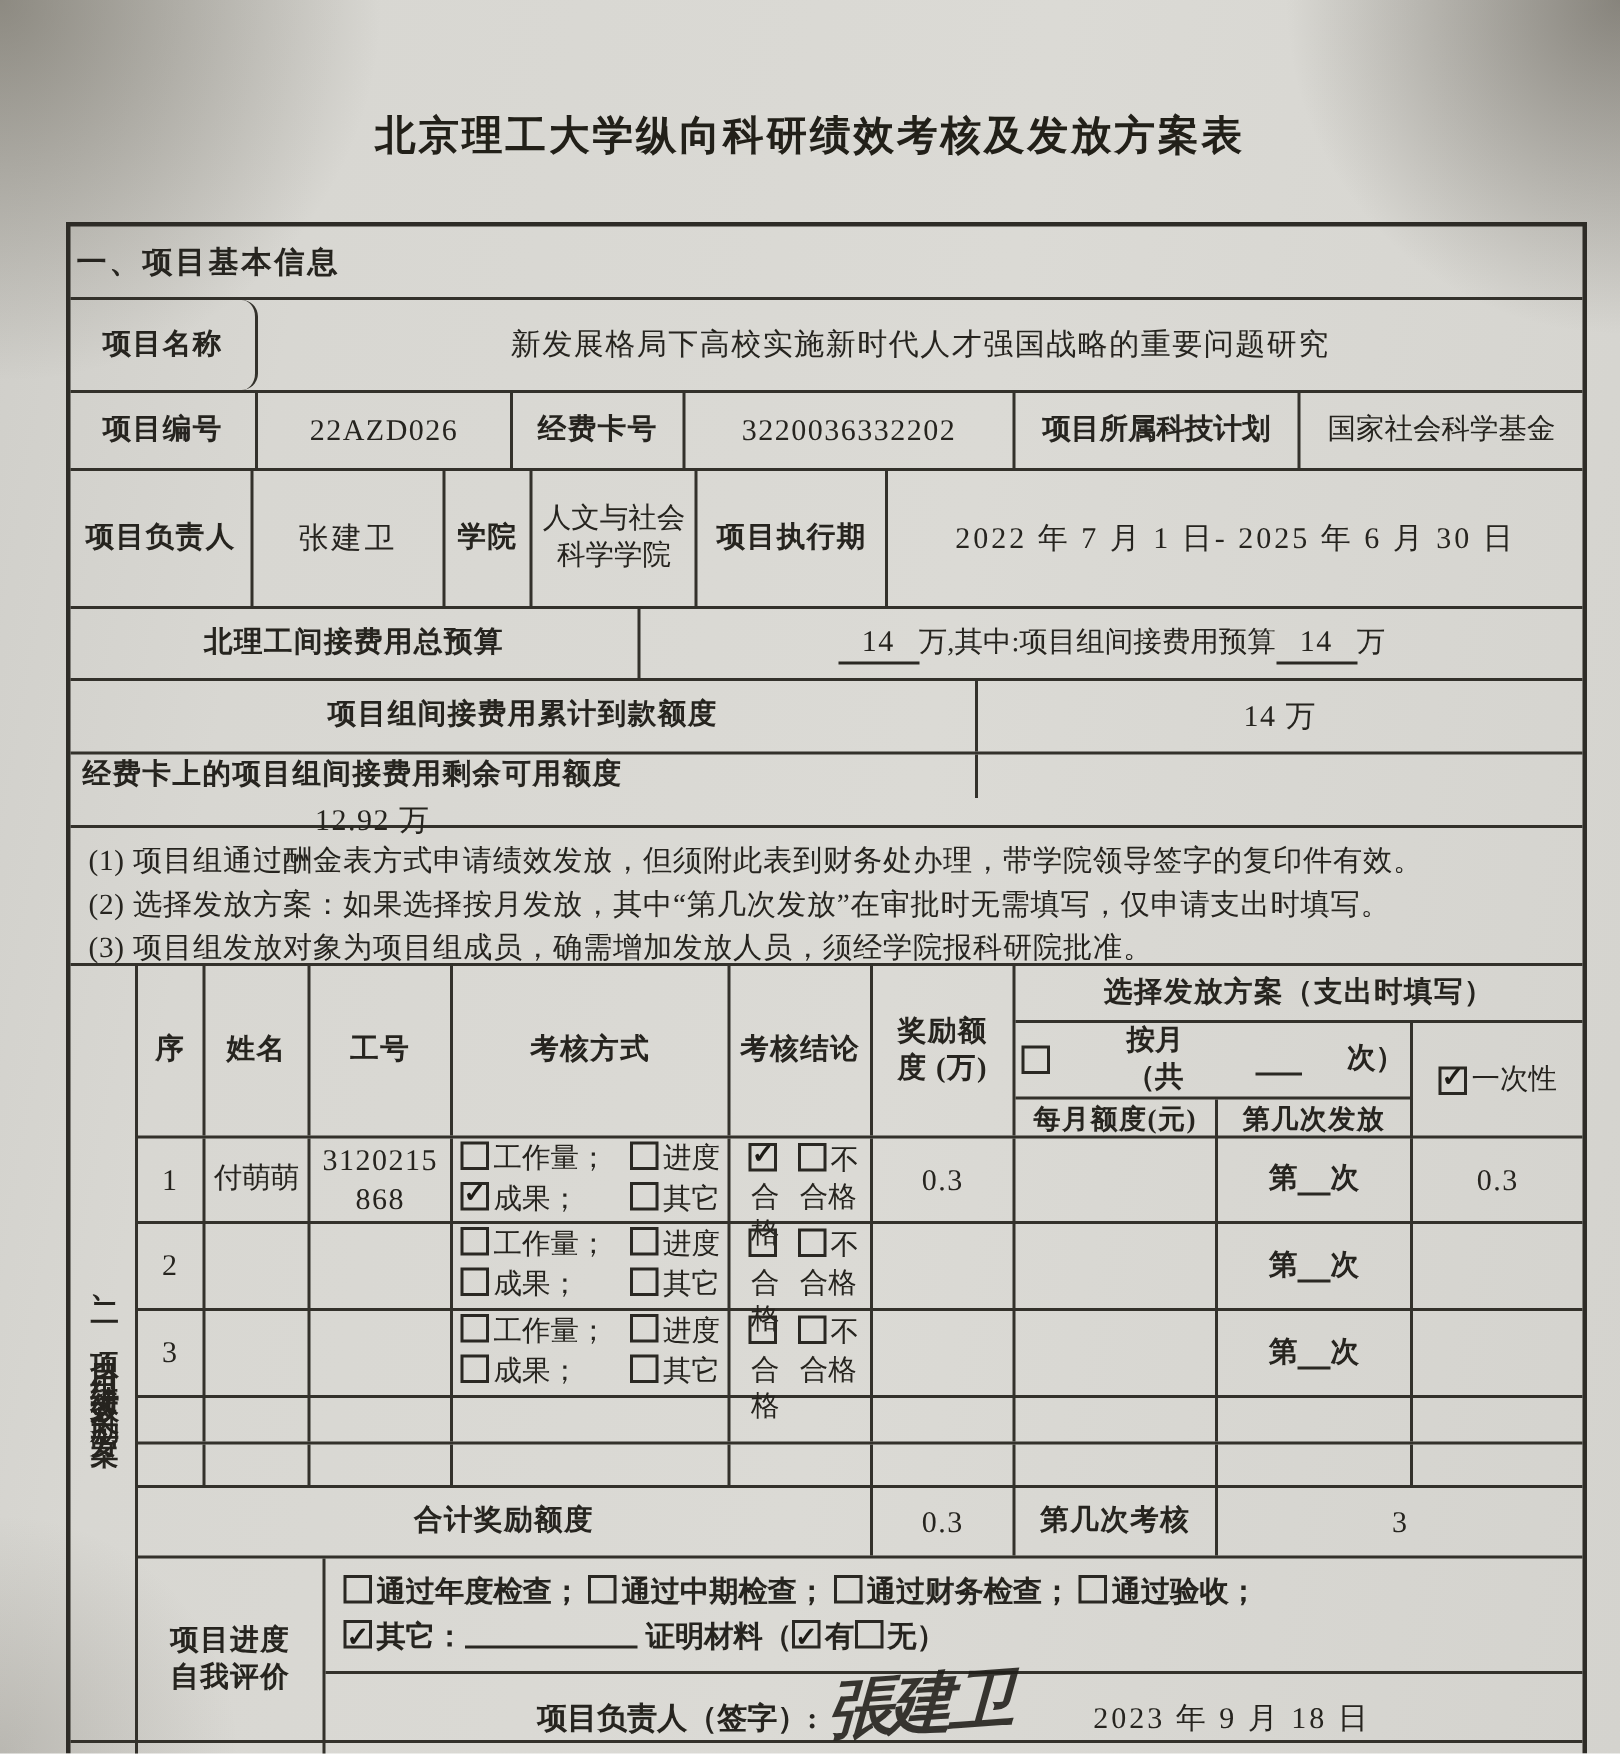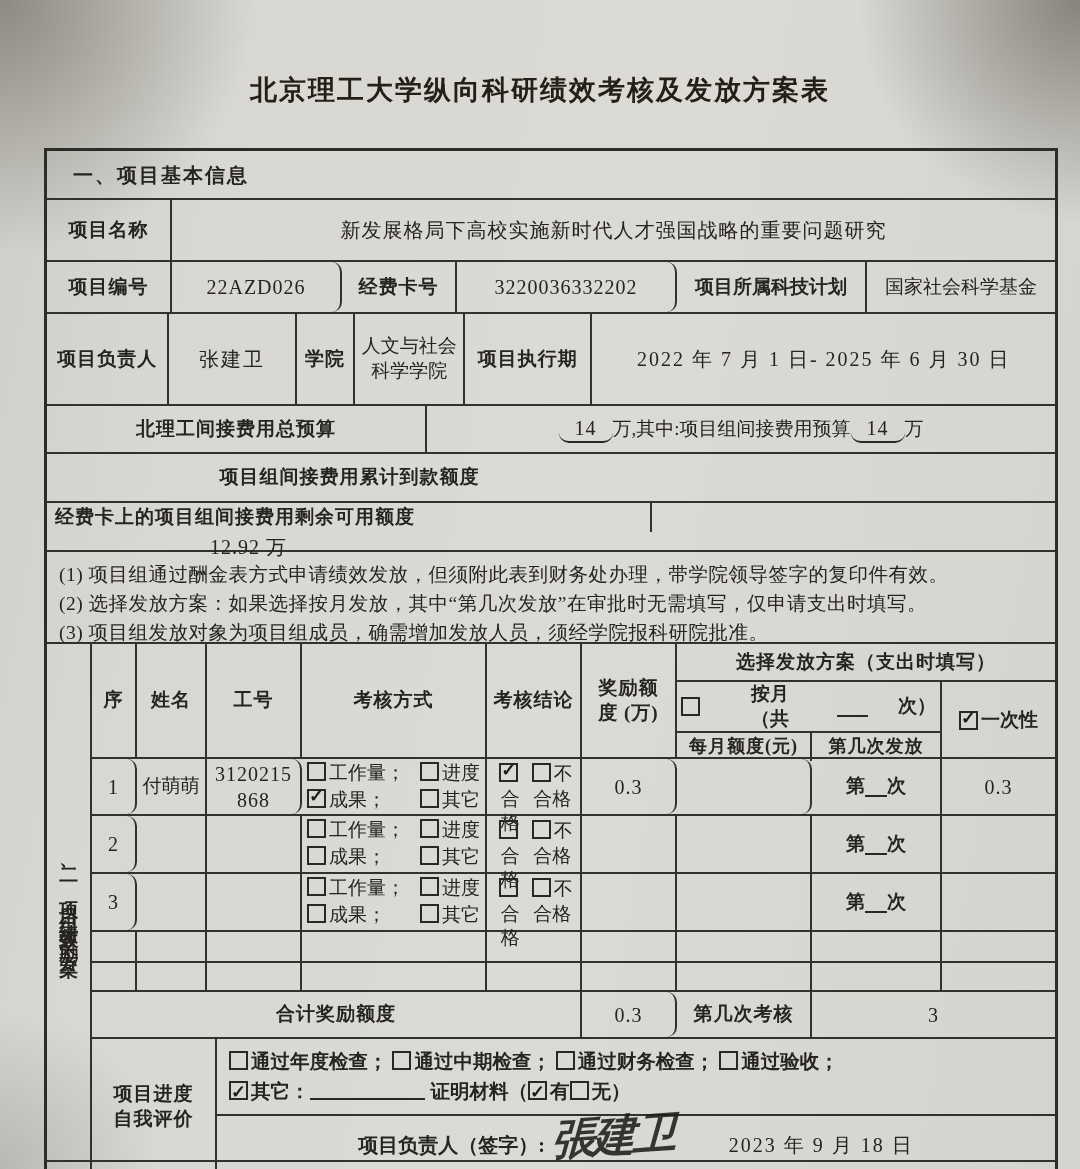--- a/index.html
+++ b/index.html
@@ -25,22 +25,22 @@
   }
   .row{display:flex;border-bottom:2px solid #33312b;flex-shrink:0;}
   .cell{
     box-sizing:border-box;border-right:2px solid #33312b;
     display:flex;align-items:center;justify-content:center;
     text-align:center;font-size:19px;line-height:1.3;padding:2px 4px;
   }
   .cell:last-child{border-right:none;}
   .lbl{font-weight:600;letter-spacing:1px;}
   .left{justify-content:flex-start;text-align:left;}
-  .num{font-size:20px;letter-spacing:1px;border-radius:10px;}
-  .sec-head{font-size:20px;font-weight:600;padding-left:26px;letter-spacing:2px;text-align:right;}
+  .num{font-size:20px;letter-spacing:1px;}
+  .sec-head{font-size:20px;font-weight:600;padding-left:4px;letter-spacing:2px;text-align:right;}
   .u{border-bottom:2px solid #2a2823;padding:0 16px;font-size:20px;}
   .blank{display:inline-block;border-bottom:2px solid #2a2823;height:1em;vertical-align:-2px;}
   .cb{
     position:relative;display:inline-block;width:15px;height:15px;
     border:2px solid #2a2823;margin-right:3px;vertical-align:-2px;flex-shrink:0;
   }
   .cb.checked::after{
     content:"✓";position:absolute;left:0;top:-6px;font-size:18px;font-weight:bold;color:#1d1b16;
   }
   .notes{display:block;padding:8px 12px;font-size:19.5px;line-height:29px;letter-spacing:.5px;}
@@ -65,21 +65,21 @@
 
   <div class="title">北京理工大学纵向科研绩效考核及发放方案表</div>
 
   <div class="sheet">
 
     <div class="row" style="height:47px;">
       <div class="cell left sec-head" style="width:1008px;">一、项目基本信息</div>
     </div>
 
     <div class="row" style="height:60px;">
-      <div class="cell lbl" style="width:125px;">项目名称</div>
+      <div class="cell lbl" style="width:125px;border-radius:11px;">项目名称</div>
       <div class="cell" style="width:883px;font-size:20px;letter-spacing:1px;">新发展格局下高校实施新时代人才强国战略的重要问题研究</div>
     </div>
 
     <div class="row" style="height:50px;">
       <div class="cell lbl" style="width:125px;">项目编号</div>
       <div class="cell num" style="width:170px;">22AZD026</div>
       <div class="cell lbl" style="width:115px;">经费卡号</div>
       <div class="cell num" style="width:220px;">3220036332202</div>
       <div class="cell lbl" style="width:190px;letter-spacing:0;">项目所属科技计划</div>
       <div class="cell" style="width:188px;letter-spacing:0;">国家社会科学基金</div>
@@ -99,20 +99,21 @@
       <div class="cell" style="width:703px;">
         <span class="u num">14</span>
           <span>万,其中:项目组间接费用预算</span>
           <span class="u num">14</span>
           <span>万</span>
       </div>
     </div>
 
     <div class="row" style="height:47px;">
       <div class="cell lbl" style="width:605px;">项目组间接费用累计到款额度</div>
+      <div class="cell num" style="width:403px;">14 万</div>
     </div>
 
     <div class="row" style="height:47px;flex-direction:column;">
       <div class="cell lbl left" style="width:605px;justify-content:flex-start;padding-left:8px;">经费卡上的项目组间接费用剩余可用额度</div>
       <div class="cell num" style="width:403px;">12.92 万</div>
     </div>
 
     <div class="row" style="height:90px;">
       <div class="cell left notes" style="width:1008px;align-items:flex-start;">
         <div>(1) 项目组通过酬金表方式申请绩效发放，但须附此表到财务处办理，带学院领导签字的复印件有效。</div>
@@ -146,21 +147,21 @@
                       <span>按月（共</span>
                       <span class="blank" style="width:32px;"></span>
                       <span>次）</span>
                   </div>
                 </div>
                 <div class="row" style="height:28px;border-bottom:none;flex-grow:1;">
                   <div class="cell lbl" style="width:135px;font-size:18px;">每月额度(元)</div>
                   <div class="cell lbl" style="width:128px;border-right:none;font-size:18px;">第几次发放</div>
                 </div>
               </div>
-              <div class="cell" style="width:113px;border-right:none;font-weight:700;">
+              <div class="cell" style="width:113px;border-right:none;font-weight:400;">
                 <span class="cb checked"></span>
                   <span>一次性</span>
               </div>
             </div>
           </div>
         </div>
 
         <div class="row" style="height:55px;">
           <div class="cell num" style="width:45px;">1</div>
           <div class="cell" style="width:70px;padding:0 2px;">付萌萌</div>

